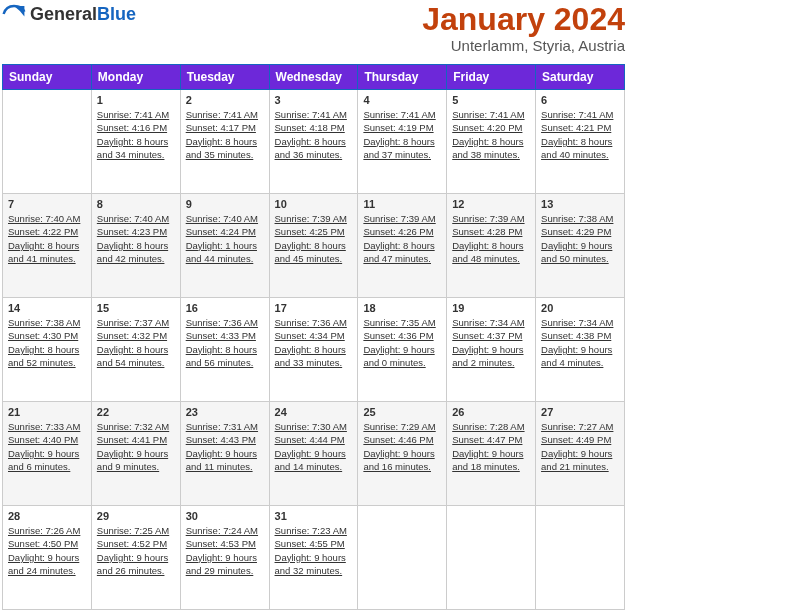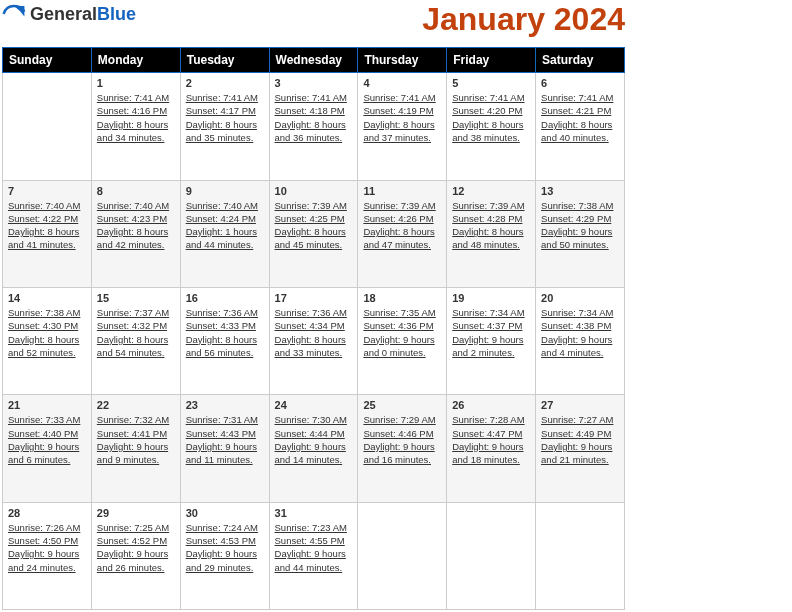--- a/index.html
+++ b/index.html
@@ -56,21 +56,21 @@
     .subtitle {
       font-size: 15px;
       color: #555;
     }
     .calendar-table {
       width: 100%;
       border-collapse: collapse;
       flex: 1;
     }
     .calendar-table th {
-      background-color: #000000;
+      background-color: #6d28d9;
       color: #fff;
       font-size: 12px;
       font-weight: bold;
       padding: 5px 6px;
       text-align: left;
       border: 1px solid #1565c0;
     }
     .calendar-table td {
       border: 1px solid #ccc;
       vertical-align: top;
@@ -106,20 +106,21 @@
       <svg class="logo-icon" viewBox="0 0 30 30" xmlns="http://www.w3.org/2000/svg">
         <path d="M 2 15 Q 5 5 15 5 Q 25 5 28 12" stroke="#1565c0" stroke-width="3" fill="none"></path>
         <path d="M 15 5 L 28 5 L 28 18 Q 22 10 15 5" fill="#1565c0"></path>
       </svg>
       <div>
         <span class="logo-text-general">General</span><span class="logo-text-blue">Blue</span>
       </div>
     </div>
     <div class="title-block">
       <div class="main-title">January 2024</div>
+      <div class="subtitle">Unterlamm, Styria, Austria</div>
     </div>
   </div>
 
   <table class="calendar-table">
     <thead>
       <tr>
         <th>Sunday</th>
         <th>Monday</th>
         <th>Tuesday</th>
         <th>Wednesday</th>
@@ -377,21 +378,21 @@
           <span>Sunrise: 7:24 AM</span><br>
           <span>Sunset: 4:53 PM</span><br>
           <span>Daylight: 9 hours and 29 minutes.</span>
         </div>
       </td>
           <td>
         <span class="day-number">31</span>
         <div class="day-info">
           <span>Sunrise: 7:23 AM</span><br>
           <span>Sunset: 4:55 PM</span><br>
-          <span>Daylight: 9 hours and 44 minutes.</span>
+          <span>Daylight: 9 hours and 32 minutes.</span>
         </div>
       </td>
           <td class="empty-cell"></td>
           <td class="empty-cell"></td>
           <td class="empty-cell"></td>
         </tr>
       </tbody>
   </table>
 </div>
 

